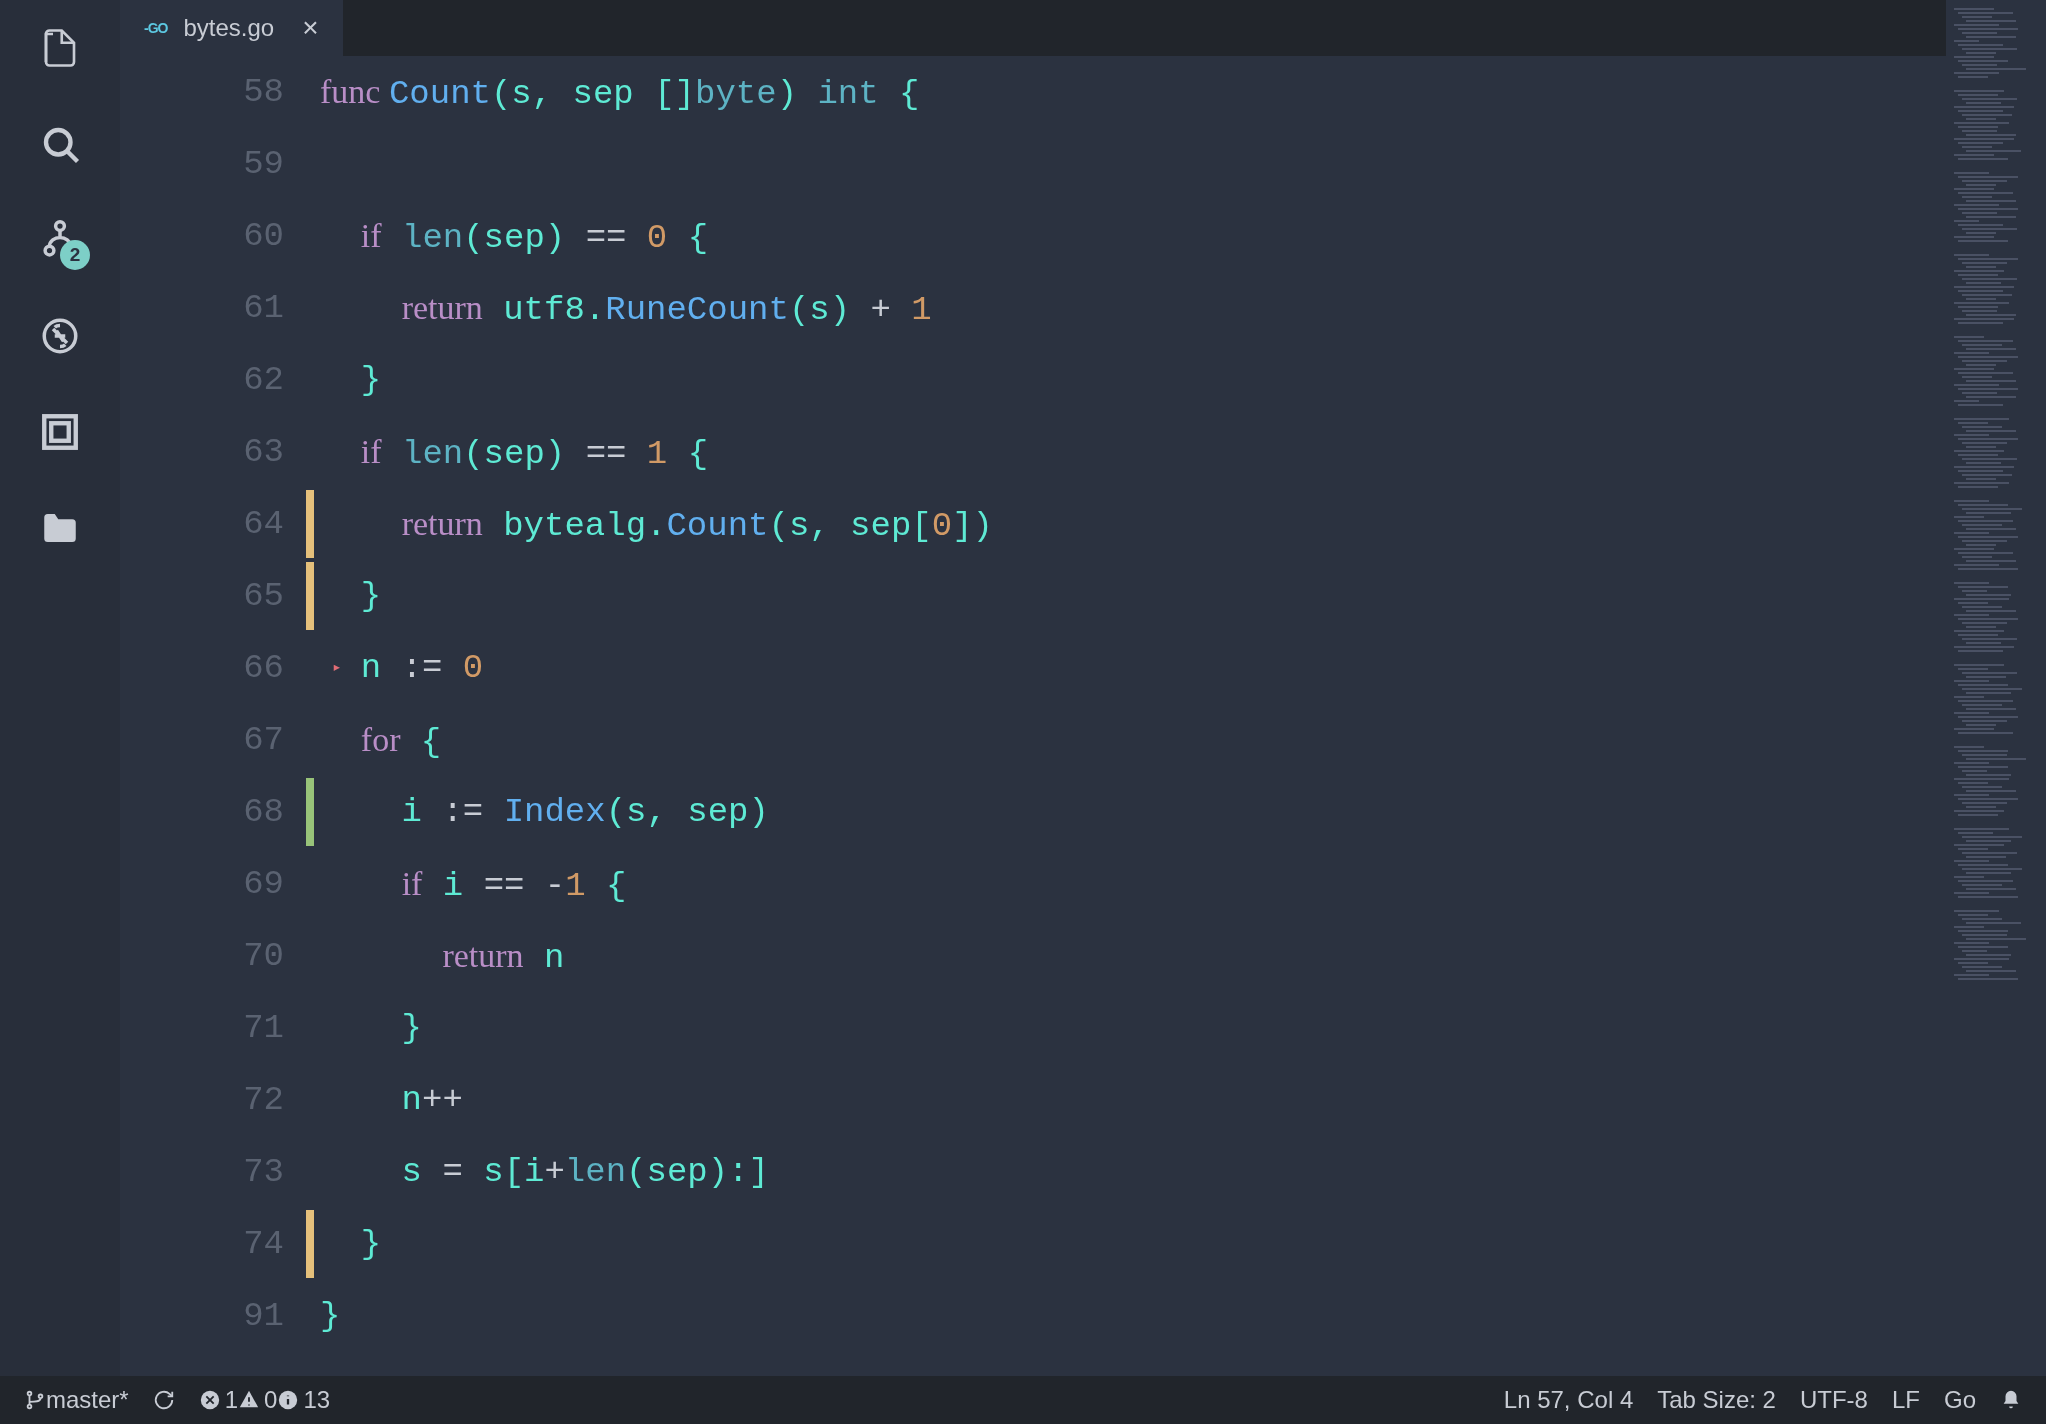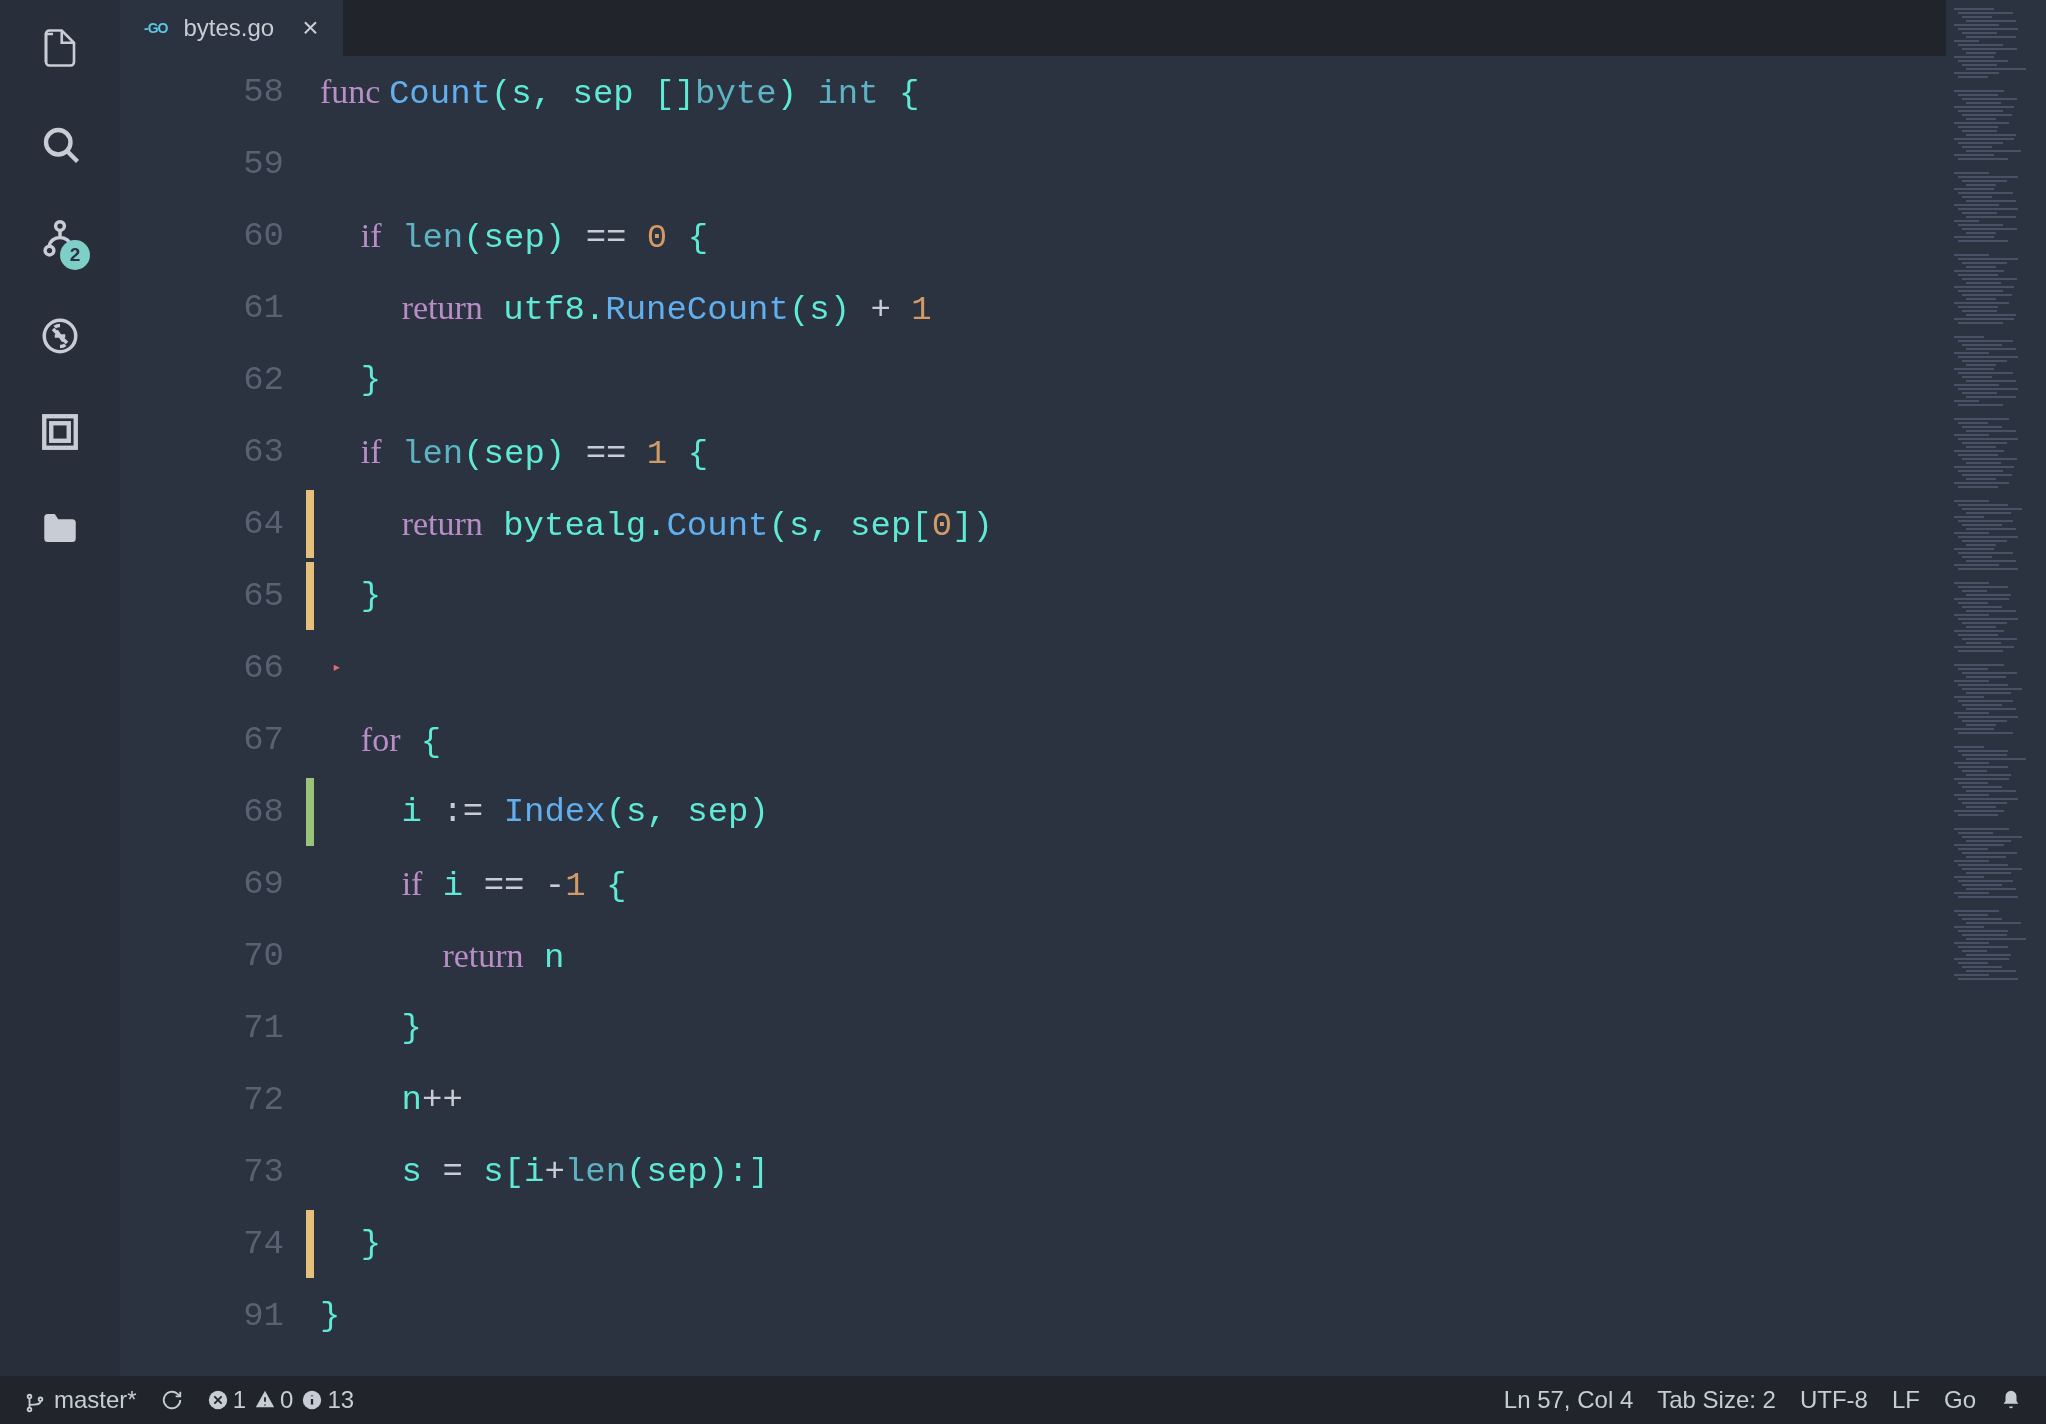--- a/index.html
+++ b/index.html
@@ -199,22 +199,21 @@
     }
     
     .status-left, .status-right {
       display: flex;
       align-items: center;
       gap: 24px;
     }
     
     .status-item {
       display: flex;
-      align-items: flex-end;
-      gap: 8px;
+      align-items: center;
       cursor: pointer;
     }
     
     .status-item svg { width: 22px; height: 22px; }
     
     .errcount { display: flex; align-items: center; gap: 4px; }
   </style>
 </head>
 <body>
 
@@ -296,20 +295,21 @@
       <div class="gutter">64<div class="git-marker-y"></div></div>
       <div class="code-content"><span class="txt">    </span><span class="kw">return</span><span class="txt"> bytealg.</span><span class="fn">Count</span><span class="txt">(s, sep[</span><span class="num">0</span><span class="txt">])</span></div>
     </div>
     <div class="code-line">
       <div class="gutter">65<div class="git-marker-y"></div></div>
       <div class="code-content"><span class="txt">  }</span></div>
     </div>
     <div class="code-line" style="position: relative;">
       <div class="gutter">66</div>
       <div class="fold-marker">▸</div>
+      <div class="code-content"><span class="txt">  n </span><span class="op">:=</span><span class="txt"> </span><span class="num">0</span></div>
     </div>
     <div class="code-line">
       <div class="gutter">67</div>
       <div class="code-content"><span class="txt">  </span><span class="kw">for</span><span class="txt"> {</span></div>
     </div>
     <div class="code-line">
       <div class="gutter">68<div class="git-marker-g"></div></div>
       <div class="code-content"><span class="txt">    i </span><span class="op">:=</span><span class="txt"> </span><span class="fn">Index</span><span class="txt">(s, sep)</span></div>
     </div>
     <div class="code-line">

